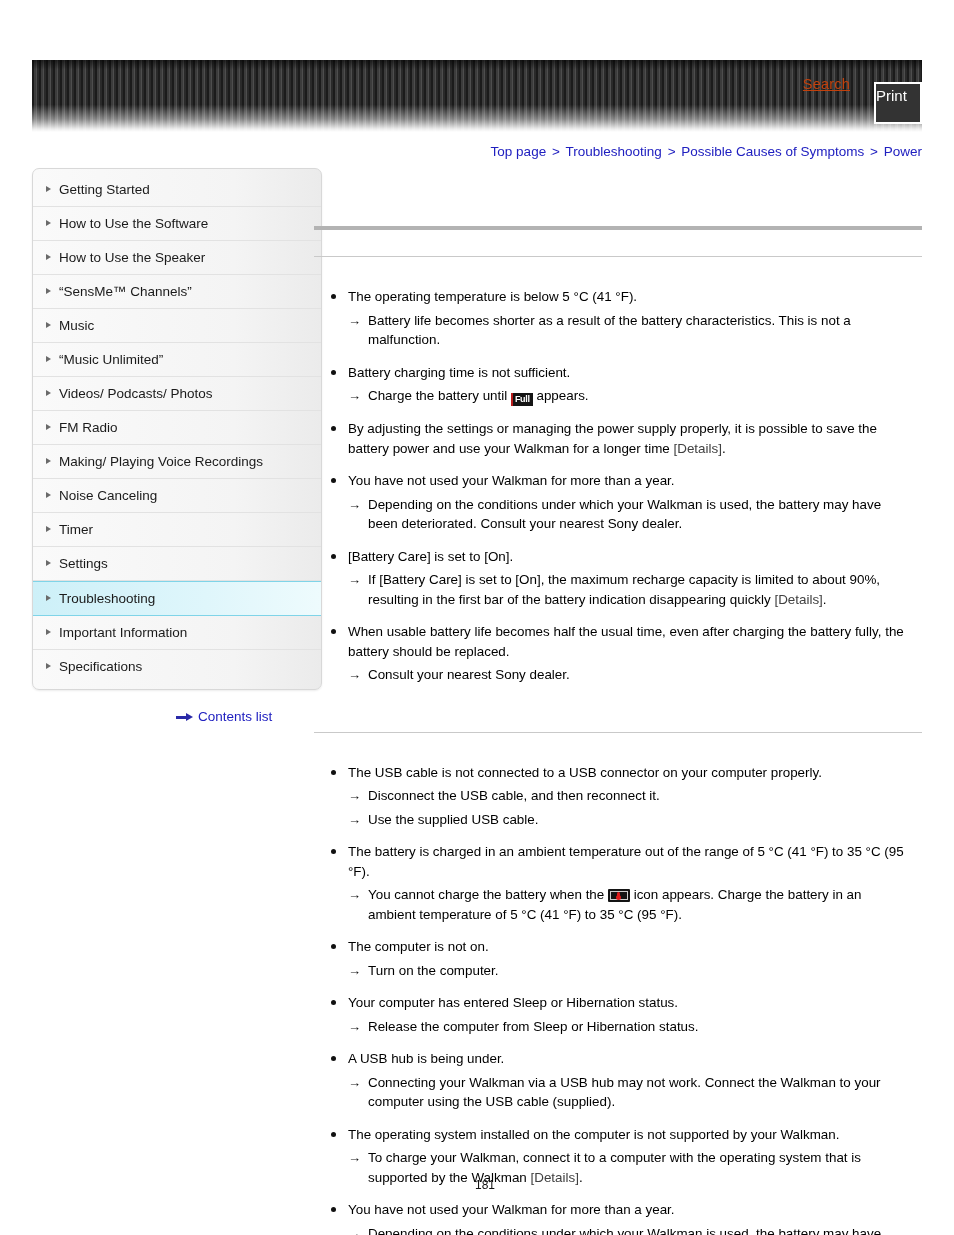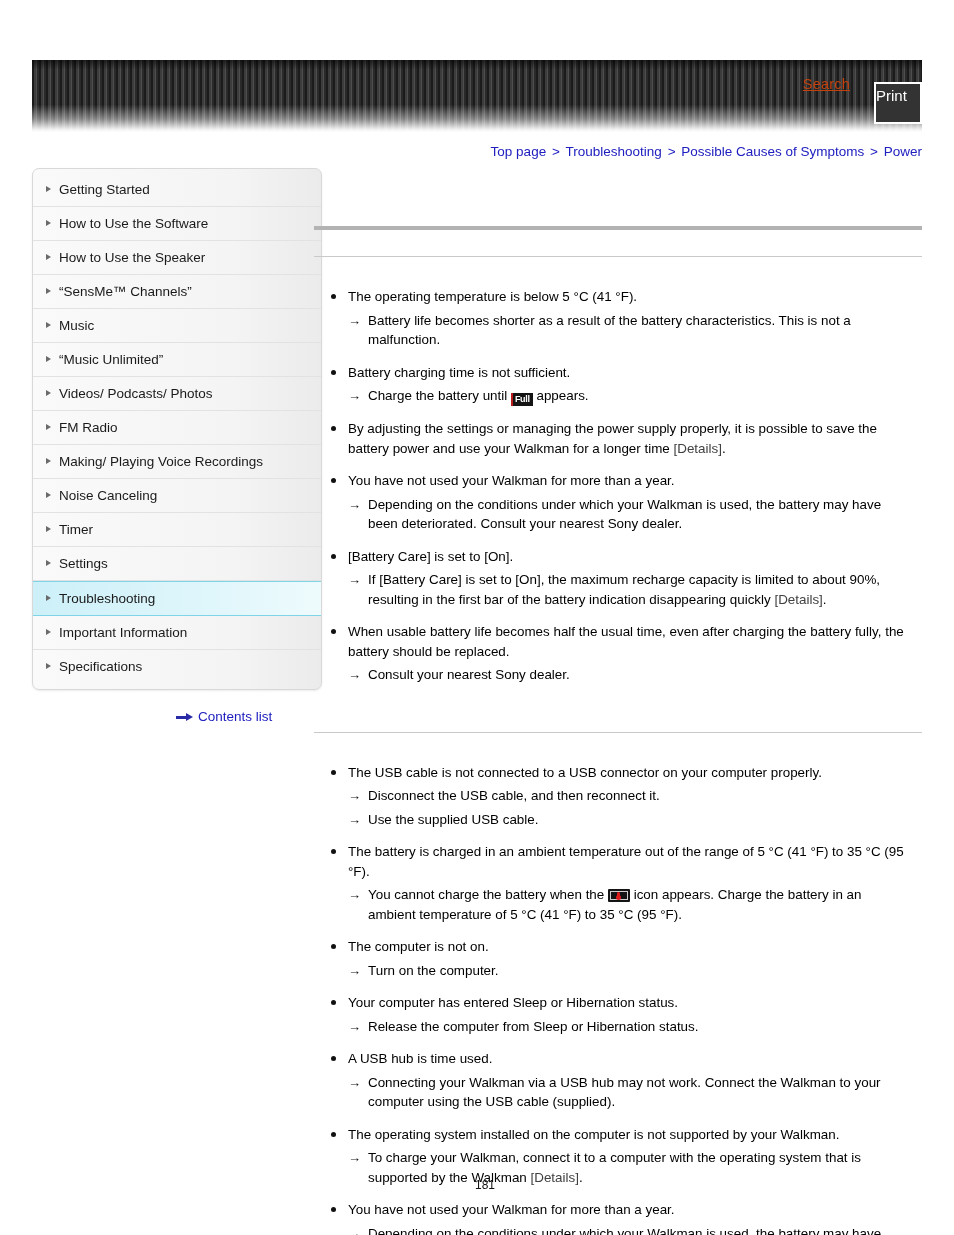--- a/index.html
+++ b/index.html
@@ -284,19 +284,19 @@
       <li class="bullet"><span class="dot"></span><span>[Battery Care] is set to [On].</span><div class="sub"><span class="arrow">→</span><span>If [Battery Care] is set to [On], the maximum recharge capacity is limited to about 90%, resulting in the first bar of the battery indication disappearing quickly <span class="lnk">[Details]</span>.</span></div></li>
       <li class="bullet"><span class="dot"></span><span>When usable battery life becomes half the usual time, even after charging the battery fully, the battery should be replaced.</span><div class="sub"><span class="arrow">→</span><span>Consult your nearest Sony dealer.</span></div></li>
     </ul>
   <div class="section-gap"></div>
   <div class="rule-thin"></div>
   <ul class="bullets" id="list-section2">
       <li class="bullet"><span class="dot"></span><span>The USB cable is not connected to a USB connector on your computer properly.</span><div class="sub"><span class="arrow">→</span><span>Disconnect the USB cable, and then reconnect it.</span></div><div class="sub"><span class="arrow">→</span><span>Use the supplied USB cable.</span></div></li>
       <li class="bullet"><span class="dot"></span><span>The battery is charged in an ambient temperature out of the range of 5 °C (41 °F) to 35 °C (95 °F).</span><div class="sub"><span class="arrow">→</span><span>You cannot charge the battery when the <span class="ico-temp"><span class="inner"></span><span class="bulb"></span></span> icon appears. Charge the battery in an ambient temperature of 5 °C (41 °F) to 35 °C (95 °F).</span></div></li>
       <li class="bullet"><span class="dot"></span><span>The computer is not on.</span><div class="sub"><span class="arrow">→</span><span>Turn on the computer.</span></div></li>
       <li class="bullet"><span class="dot"></span><span>Your computer has entered Sleep or Hibernation status.</span><div class="sub"><span class="arrow">→</span><span>Release the computer from Sleep or Hibernation status.</span></div></li>
-      <li class="bullet"><span class="dot"></span><span>A USB hub is time used.</span><div class="sub"><span class="arrow">→</span><span>Connecting your Walkman via a USB hub may not work. Connect the Walkman to your computer using the USB cable (supplied).</span></div></li>
+      <li class="bullet"><span class="dot"></span><span>A USB hub is being under.</span><div class="sub"><span class="arrow">→</span><span>Connecting your Walkman via a USB hub may not work. Connect the Walkman to your computer using the USB cable (supplied).</span></div></li>
       <li class="bullet"><span class="dot"></span><span>The operating system installed on the computer is not supported by your Walkman.</span><div class="sub"><span class="arrow">→</span><span>To charge your Walkman, connect it to a computer with the operating system that is supported by the Walkman <span class="lnk">[Details]</span>.</span></div></li>
       <li class="bullet"><span class="dot"></span><span>You have not used your Walkman for more than a year.</span><div class="sub"><span class="arrow">→</span><span>Depending on the conditions under which your Walkman is used, the battery may have been deteriorated. Consult your nearest Sony dealer.</span></div></li>
     </ul>
 </div>
 
 <div id="page-number">181</div>
 
 </body></html>

